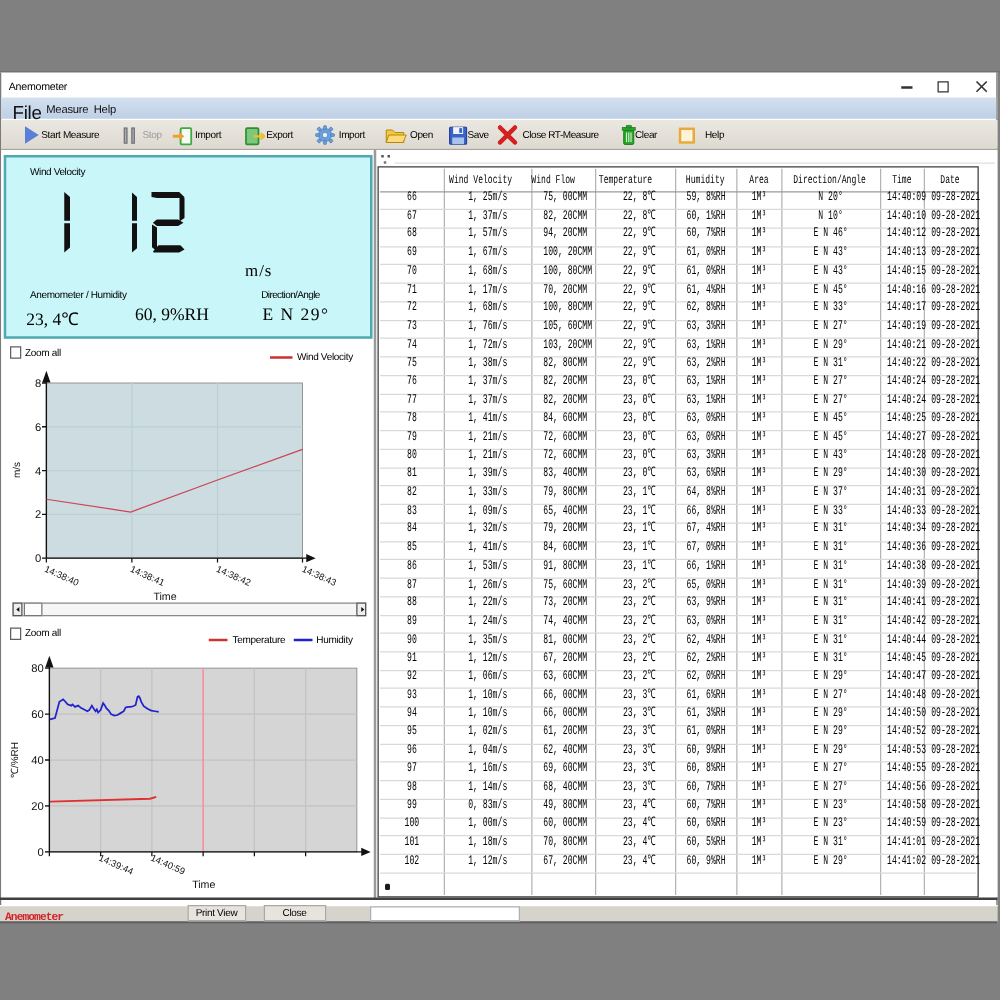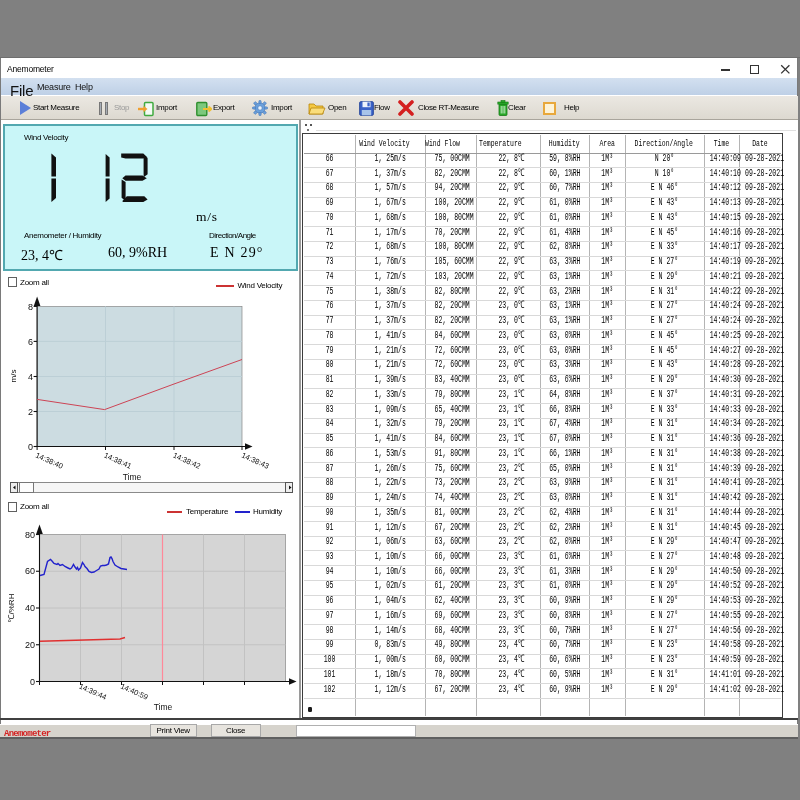--- a/index.html
+++ b/index.html
@@ -66,21 +66,21 @@
 <path d="M1 3 L6 3 L8 5 L15 5 L15 13 L1 13 Z" fill="#f5c842" stroke="#b8860b" stroke-width="0.8"></path>
 <path d="M3 7 L17 7 L14.5 13 L1 13 Z" fill="#fadd7a" stroke="#b8860b" stroke-width="0.8"></path>
 </svg>
 <div class="abs" style="left:328px;top:103px;font-size:8px;letter-spacing:-0.3px;">Open</div>
 <svg class="abs" style="left:359px;top:100.5px;" width="15" height="15">
 <rect x="0.7" y="0.7" width="13.6" height="13.6" fill="#3a62c8" stroke="#26459a" stroke-width="1" rx="1"></rect>
 <rect x="3.5" y="0.7" width="8" height="5.5" fill="#eef3fc"></rect>
 <rect x="8.4" y="1.5" width="2.3" height="3.8" fill="#3a62c8"></rect>
 <rect x="2.8" y="9" width="9.4" height="5.3" fill="#a8c4ea"></rect>
 </svg>
-<div class="abs" style="left:374px;top:103px;font-size:8px;letter-spacing:-0.3px;">Flow</div>
+<div class="abs" style="left:374px;top:103px;font-size:8px;letter-spacing:-0.3px;">Save</div>
 <svg class="abs" style="left:398px;top:100px;" width="16" height="16">
 <path d="M2 2 L14 14 M14 2 L2 14" stroke="#d42020" stroke-width="3.6" stroke-linecap="round"></path>
 </svg>
 <div class="abs" style="left:418px;top:103px;font-size:8px;letter-spacing:-0.35px;">Close RT-Measure</div>
 <svg class="abs" style="left:497px;top:100px;" width="12" height="16">
 <rect x="2" y="4" width="8" height="11.5" fill="#28a828" stroke="#187818" stroke-width="0.8" rx="1"></rect>
 <rect x="0.8" y="2" width="10.4" height="2.2" fill="#28a828" stroke="#187818" stroke-width="0.6"></rect>
 <rect x="4" y="0.5" width="4" height="1.8" fill="#28a828" stroke="#187818" stroke-width="0.6"></rect>
 <path d="M4.2 6 L4.2 13.5 M6 6 L6 13.5 M7.8 6 L7.8 13.5" stroke="#d8f0d8" stroke-width="0.9"></path>
 </svg>

